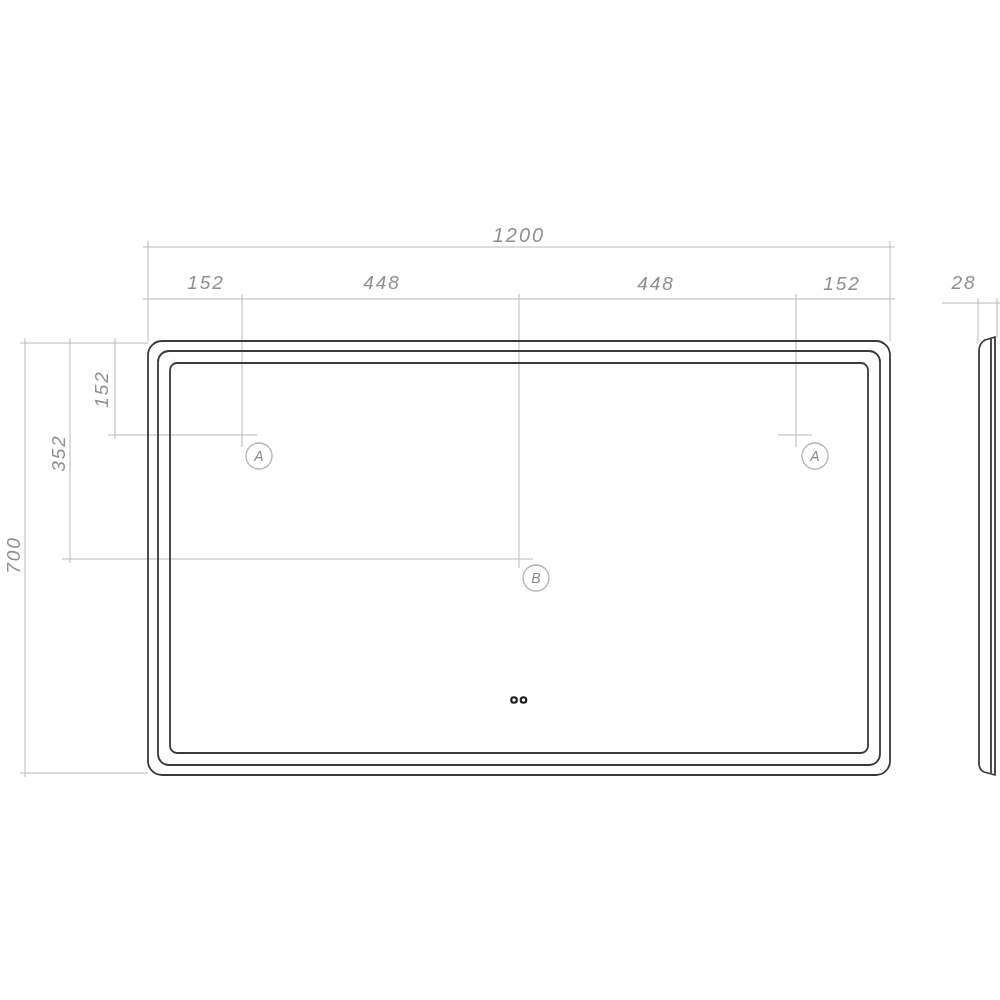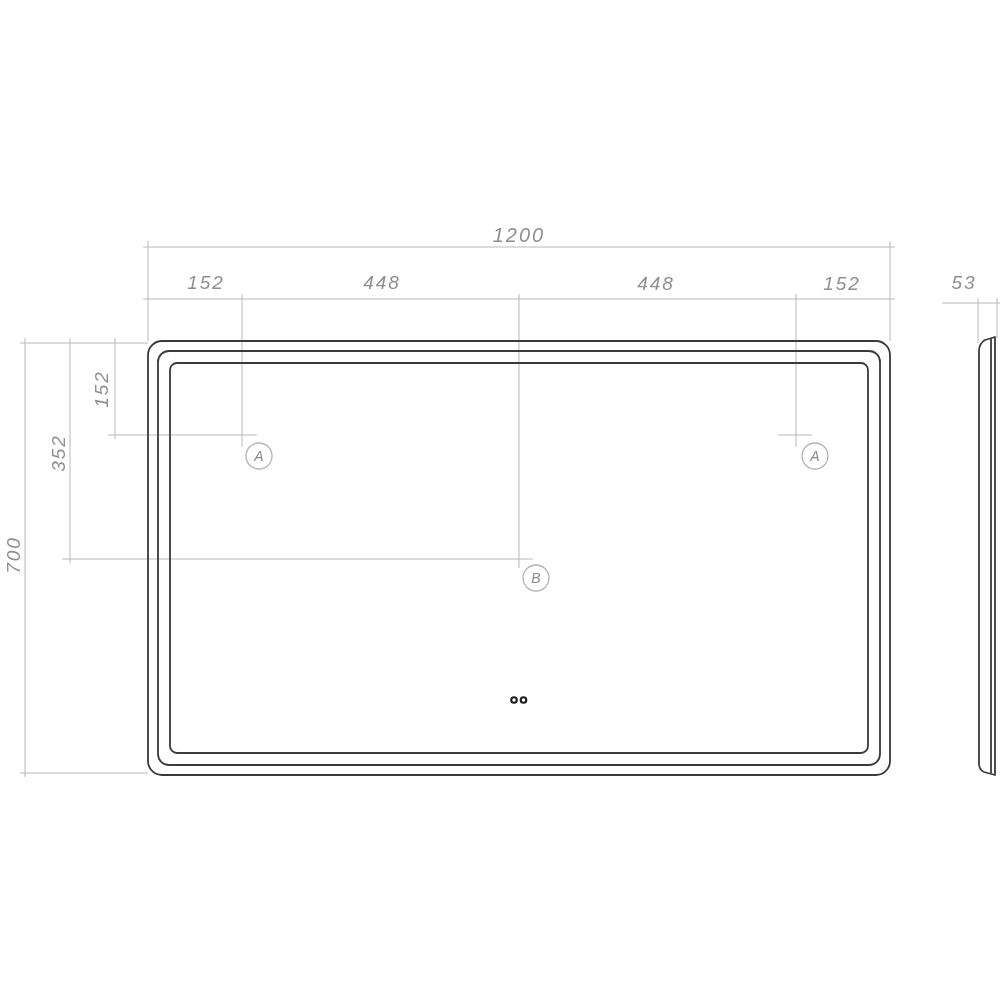--- a/index.html
+++ b/index.html
@@ -99,21 +99,21 @@
       <circle class="sensor-dot" cx="514" cy="700" r="2.8"></circle>
       <circle class="sensor-dot" cx="523.5" cy="700" r="2.8"></circle>
     </g>
   </svg>
 
   <div class="dim-text big" style="left:519px;top:235px;">1200</div>
   <div class="dim-text" style="left:206px;top:283px;">152</div>
   <div class="dim-text" style="left:382px;top:283px;">448</div>
   <div class="dim-text" style="left:656px;top:284px;">448</div>
   <div class="dim-text" style="left:842px;top:284px;">152</div>
-  <div class="dim-text" style="left:964px;top:283px;">53</div>
+  <div class="dim-text" style="left:964px;top:283px;">28</div>
 
   <div class="dim-text rot" style="left:102px;top:389px;">152</div>
   <div class="dim-text rot" style="left:59px;top:453px;">352</div>
   <div class="dim-text rot" style="left:14px;top:555px;">700</div>
 
   <div class="marker-text" style="left:259px;top:456px;">A</div>
   <div class="marker-text" style="left:815px;top:456px;">A</div>
   <div class="marker-text" style="left:536px;top:578px;">B</div>
 
 </div>

